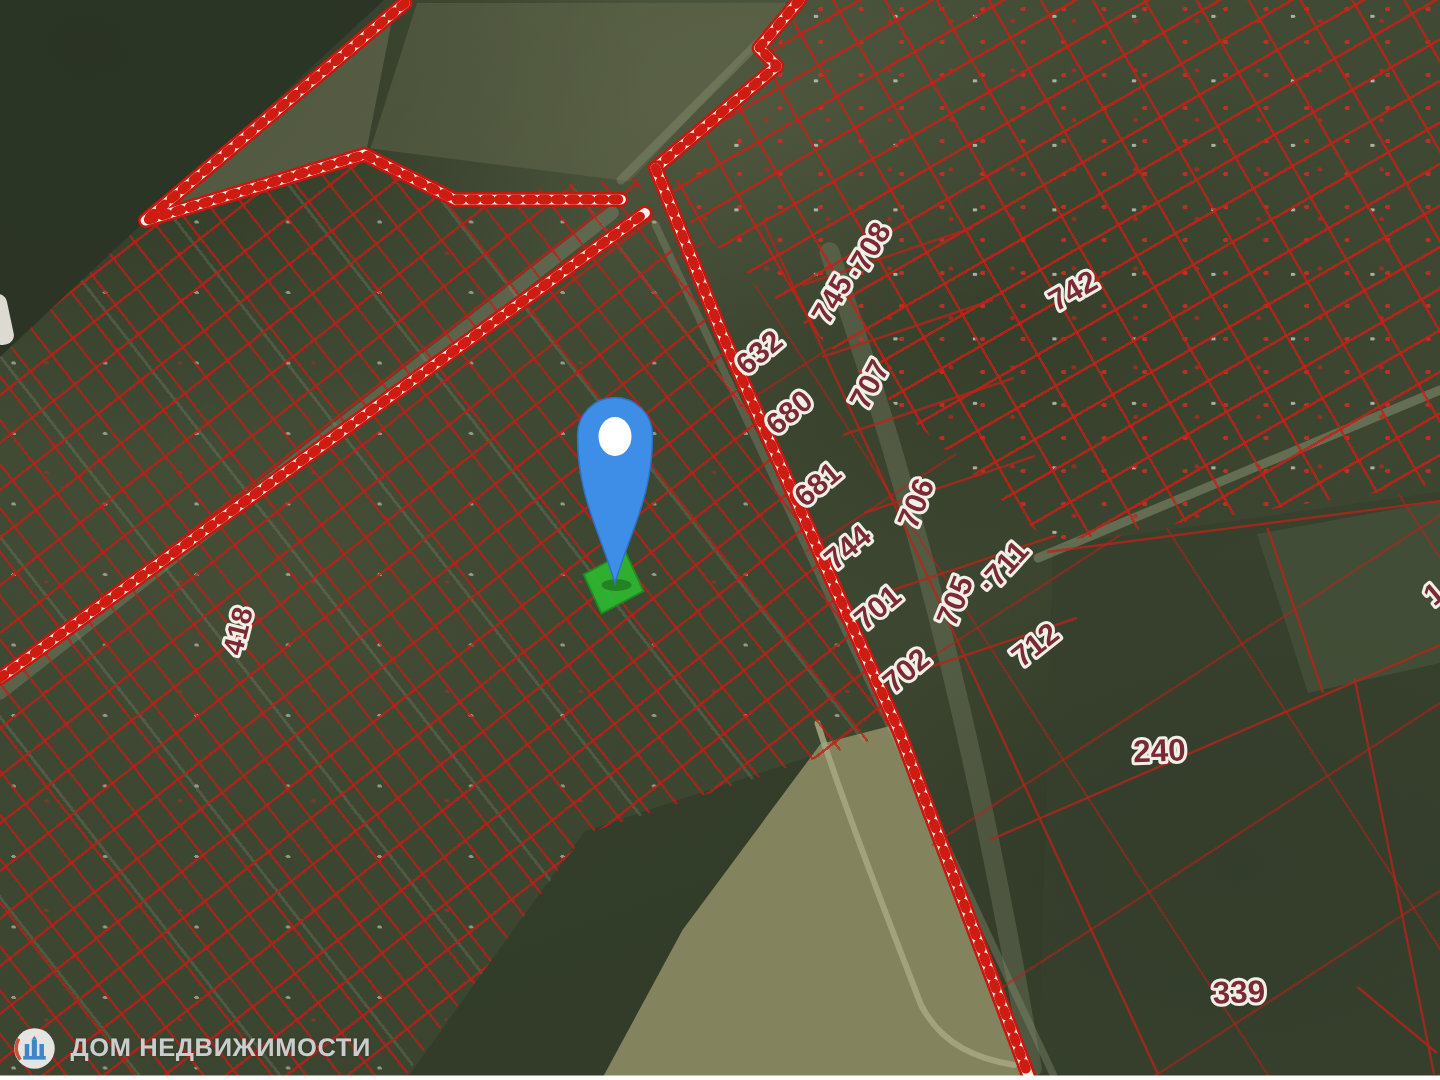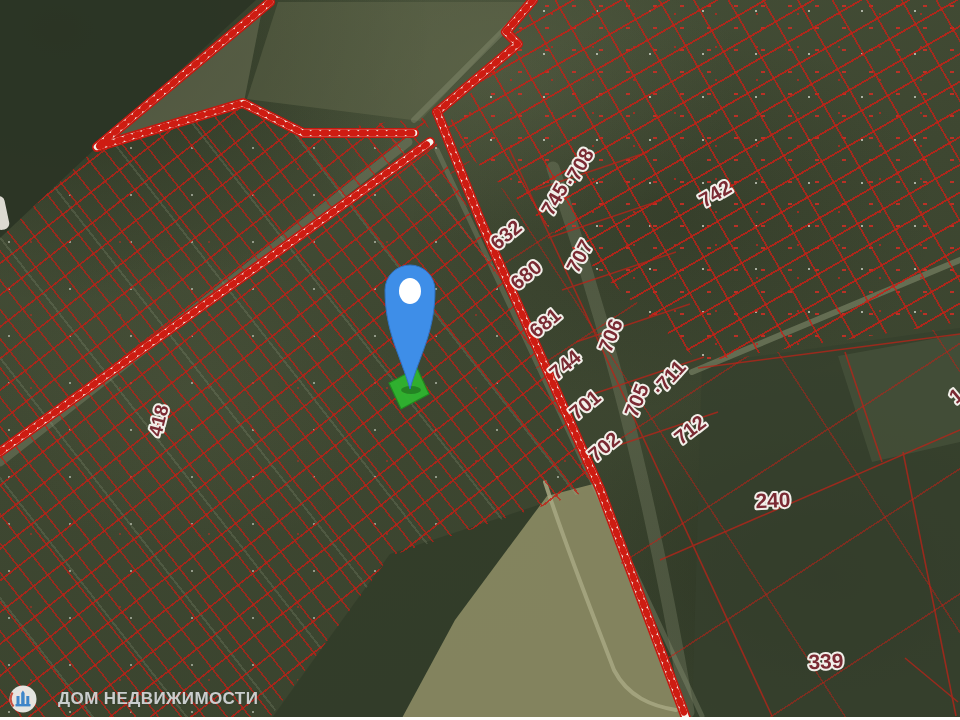--- a/index.html
+++ b/index.html
@@ -50,21 +50,21 @@
       repeating-linear-gradient( 57deg, rgba(193,30,21,.45) 0 1.5px, transparent 1.5px 142px);
   }
 
   svg text{font-family:"Liberation Sans",sans-serif;}
   #labels text{
     font-weight:700;fill:#7a2a33;stroke:#f2efe9;stroke-width:4px;
     paint-order:stroke;stroke-linejoin:round;text-anchor:middle;dominant-baseline:middle;
   }
 
   
-  #watermark{position:absolute;left:8px;bottom:6px;display:flex;align-items:center;gap:20px;}
+  #watermark{position:absolute;left:8px;bottom:6px;display:flex;align-items:center;gap:9px;}
   #brand-text{font-size:17px;font-weight:700;letter-spacing:.4px;
               color:rgba(226,229,232,.86);text-shadow:0 0 2px rgba(40,40,40,.35);}
   #bottom-bar{position:absolute;left:0;right:0;bottom:0;height:3px;background:#fff;}
 </style>
 </head>
 <body>
 
 <div id="stage">
 
   <div id="terrain" class="layer"></div>

